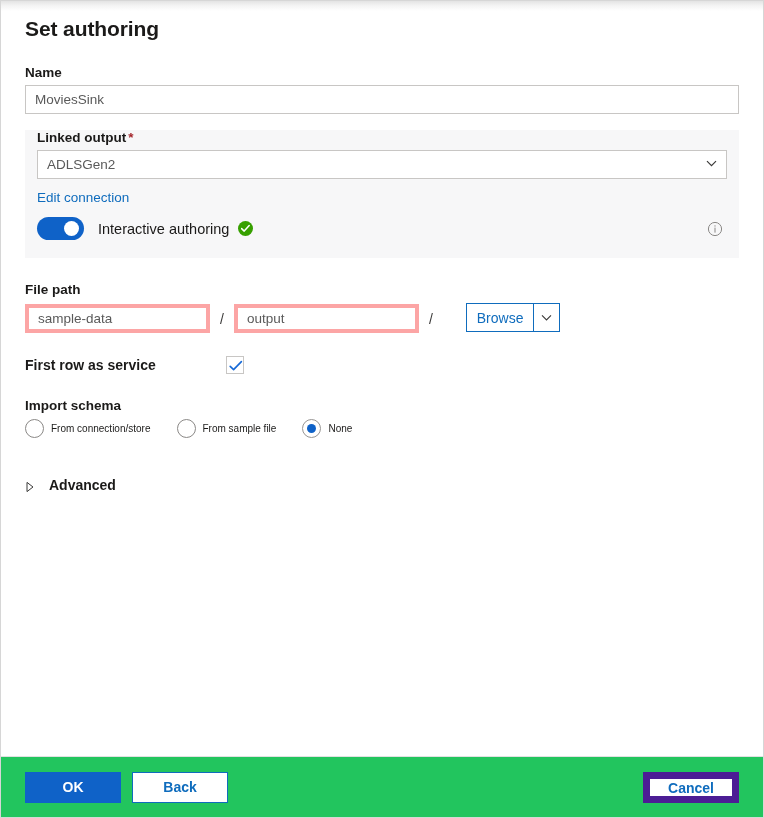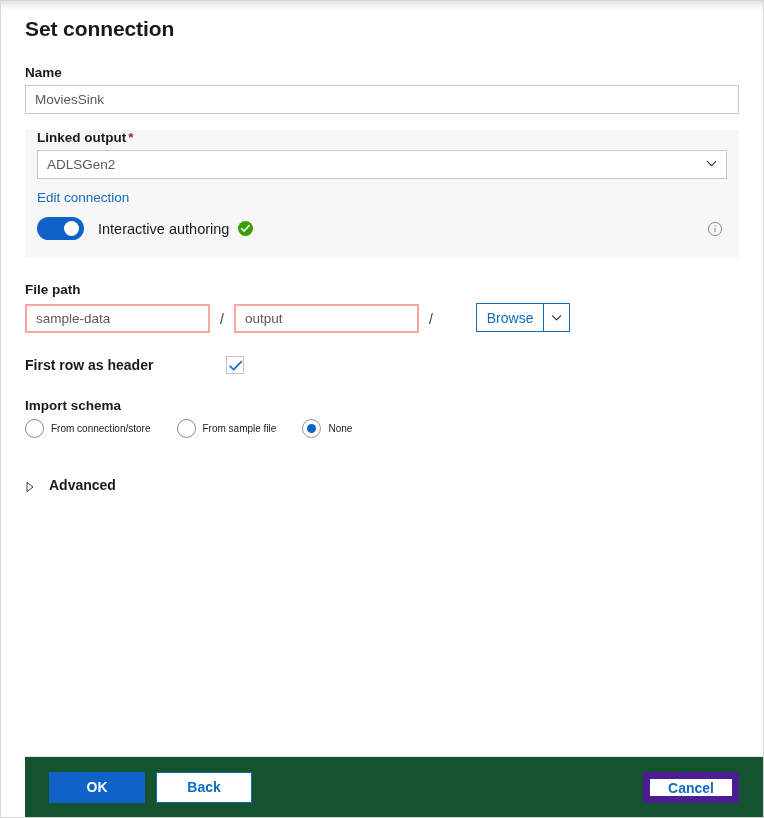--- a/index.html
+++ b/index.html
@@ -159,38 +159,38 @@
 
   
   .filepath-row {
     display: flex;
     align-items: center;
     margin-top: 6px;
   }
   .fp-input {
     box-sizing: border-box;
     height: 29px;
-    border: 2px solid #fca5a5;
+    border: 4px solid #fca5a5;
     background: #ffffff;
     font-family: "Liberation Sans", sans-serif;
     font-size: 13.5px;
     color: #5a5a5a;
     padding: 0 9px;
     outline: none;
     width: 185px;
   }
   .fp-input::placeholder { color: #b5b5b5; }
   .fp-sep {
     font-size: 14px;
     color: #3b3a39;
     margin: 0 10px;
   }
   .browse-split {
     display: flex;
-    margin-left: 33px;
+    margin-left: 23px;
     height: 31px;
   }
   .browse-btn {
     box-sizing: border-box;
     border: 1px solid #0f6cbd;
     background: #ffffff;
     color: #0f6cbd;
     font-family: "Liberation Sans", sans-serif;
     font-size: 14px;
     font-weight: 400;
@@ -291,26 +291,25 @@
     color: #1b1a19;
     margin-left: 14px;
   }
 
   
   .footer {
     position: absolute;
     left: 0; right: 0; bottom: 0;
     height: 61px;
     border-top: 1px solid #e1e1e1;
-    background: #14532d;
+    background: #22c55e;
     display: flex;
     align-items: center;
     padding: 0 24px;
     box-sizing: border-box;
-    margin-left: 24px;
   }
   .btn {
     box-sizing: border-box;
     font-family: "Liberation Sans", sans-serif;
     font-size: 14px;
     height: 31px;
     min-width: 96px;
     cursor: pointer;
     outline: none;
   }
@@ -337,21 +336,21 @@
 </style>
 </head>
 <body>
 
 <div id="dialog">
 
   <div class="top-gradient"></div>
 
   <div class="content">
 
-    <div class="title">Set connection</div>
+    <div class="title">Set authoring</div>
 
     
     <label class="field-label">Name</label>
     <input class="text-input" type="text" value="MoviesSink" style="">
 
     
     <div class="ls-panel">
 
       <label class="field-label">
         <span>Linked output</span><span class="req-star">*</span>
@@ -402,21 +401,21 @@
             <svg width="11" height="11" viewBox="0 0 11 11">
                 <path d="M1 3.4 L5.5 7.9 L10 3.4" fill="none" stroke="#3b3a39" stroke-width="1.1"></path>
               </svg>
           </span>
         </div>
       </div>
     </div>
 
     
     <div class="frh-row">
-      <span class="frh-label">First row as header</span>
+      <span class="frh-label">First row as service</span>
       <div class="checkbox">
         <span>
           <svg width="14" height="12" viewBox="0 0 14 12">
               <path d="M1.2 6.4 L4.6 9.6 L12.4 1.6" fill="none" stroke="#1669d6" stroke-width="1.6" stroke-linecap="round" stroke-linejoin="round"></path>
             </svg>
         </span>
       </div>
     </div>
 
     

